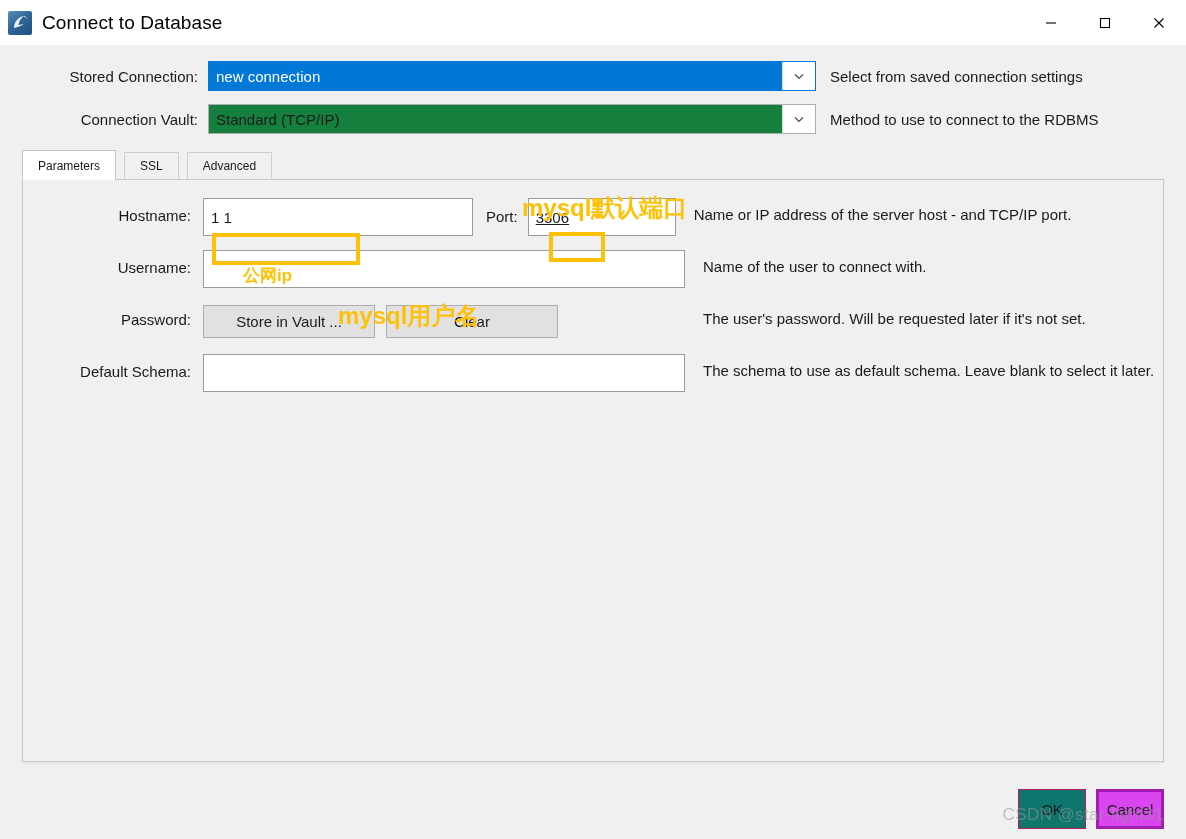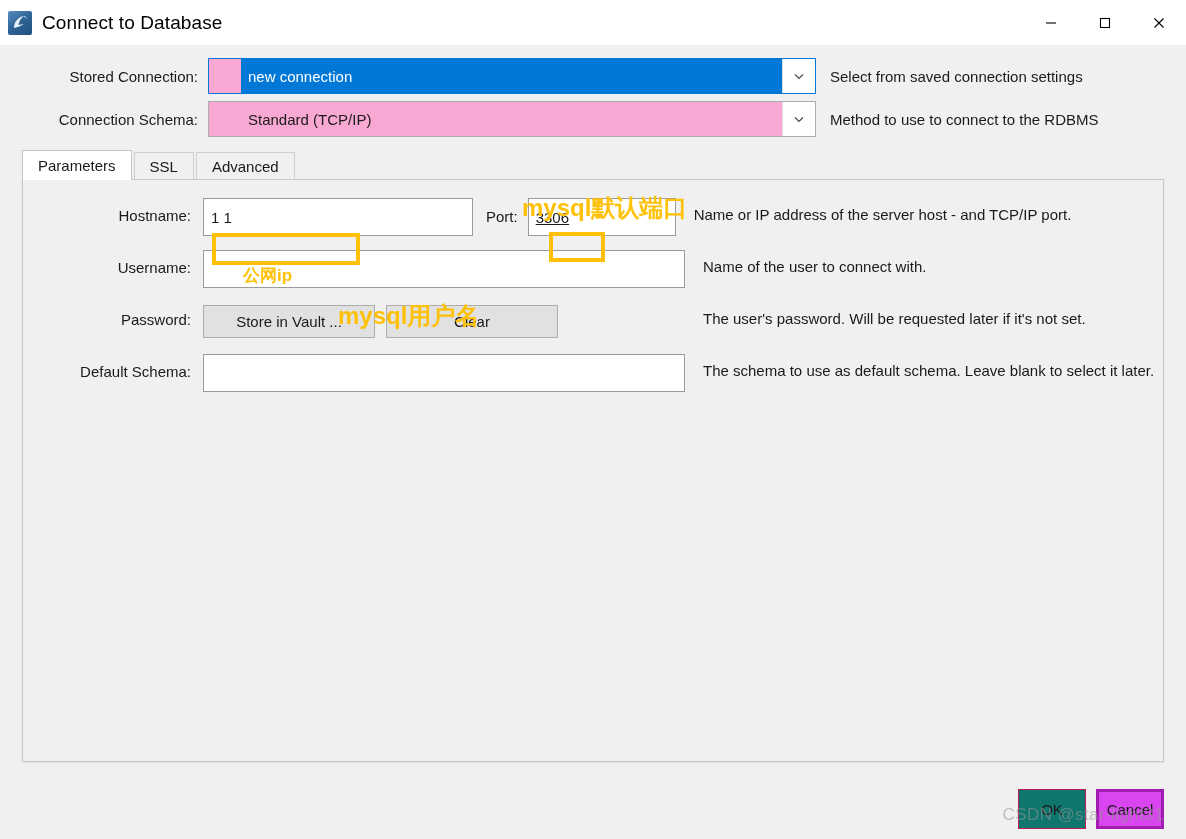--- a/index.html
+++ b/index.html
@@ -65,27 +65,26 @@
   .toprow.r1 { margin-top: 14px; }
   .toprow.r2 { margin-top: 9px; }
   .toplabel {
     width: 188px;
     text-align: right;
     padding-right: 10px;
     font-size: 15px;
   }
   .combo {
     width: 608px;
-    height: 36px;
+    height: 30px;
     border: 1px solid #adadad;
-    background: #f9a8d4;
+    background: #15803d;
     display: flex;
     align-items: stretch;
     box-sizing: border-box;
-    padding-left: 32px;
   }
   .combo .val {
     flex: 1;
     display: flex;
     align-items: center;
     padding-left: 7px;
     font-size: 15px;
     overflow: hidden;
     white-space: nowrap;
   }
@@ -117,25 +116,25 @@
     align-items: flex-end;
     height: 30px;
     position: relative;
     z-index: 3;
   }
   .tab {
     height: 27px;
     padding: 0 15px;
     display: flex;
     align-items: center;
-    font-size: 15px;
+    font-size: 12px;
     border: 1px solid #cfcfcf;
     border-bottom: none;
     background: #f0f0f0;
-    margin-right: 2px;
+    margin-right: 8px;
     box-sizing: border-box;
   }
   .tab.active {
     background: #ffffff;
     height: 30px;
     border-color: #c4c4c4;
     position: relative;
     top: 1px;
   }
 
@@ -303,21 +302,21 @@
     <div class="arrowbox">
       <svg width="14" height="14" viewBox="0 0 14 14">
           <path d="M3 5.5 L7 9.5 L11 5.5" fill="none" stroke="#4a4a4a" stroke-width="1.2"></path>
         </svg>
     </div>
   </div>
   <div class="hint">Select from saved connection settings</div>
 </div>
 
 <div class="toprow r2">
-  <div class="toplabel">Connection Schema:</div>
+  <div class="toplabel">Connection Vault:</div>
   <div class="combo">
     <div class="val">Standard (TCP/IP)</div>
     <div class="arrowbox">
       <svg width="14" height="14" viewBox="0 0 14 14">
           <path d="M3 5.5 L7 9.5 L11 5.5" fill="none" stroke="#4a4a4a" stroke-width="1.2"></path>
         </svg>
     </div>
   </div>
   <div class="hint">Method to use to connect to the RDBMS</div>
 </div>

